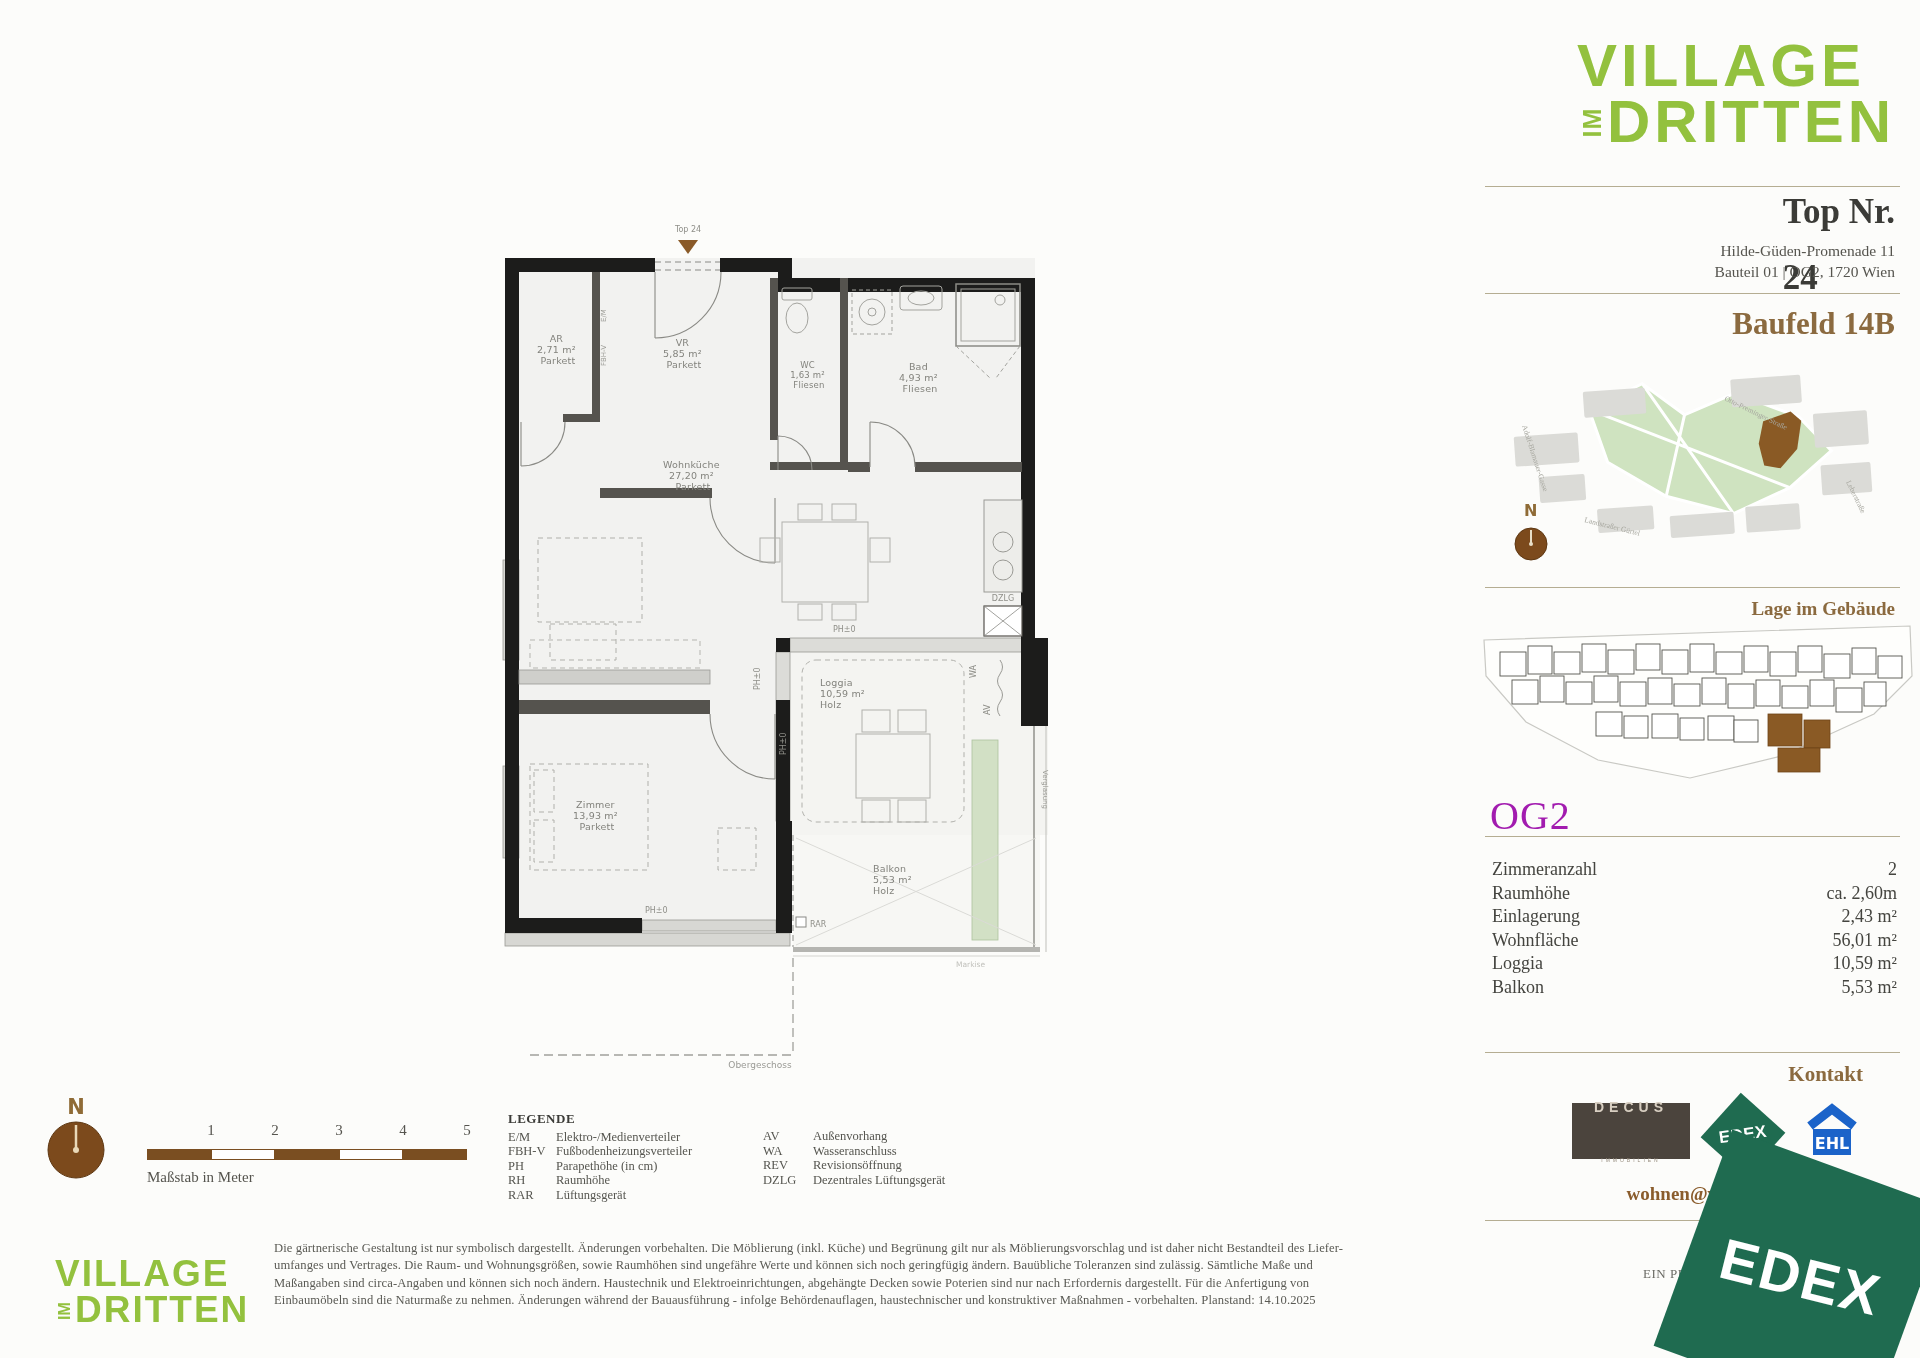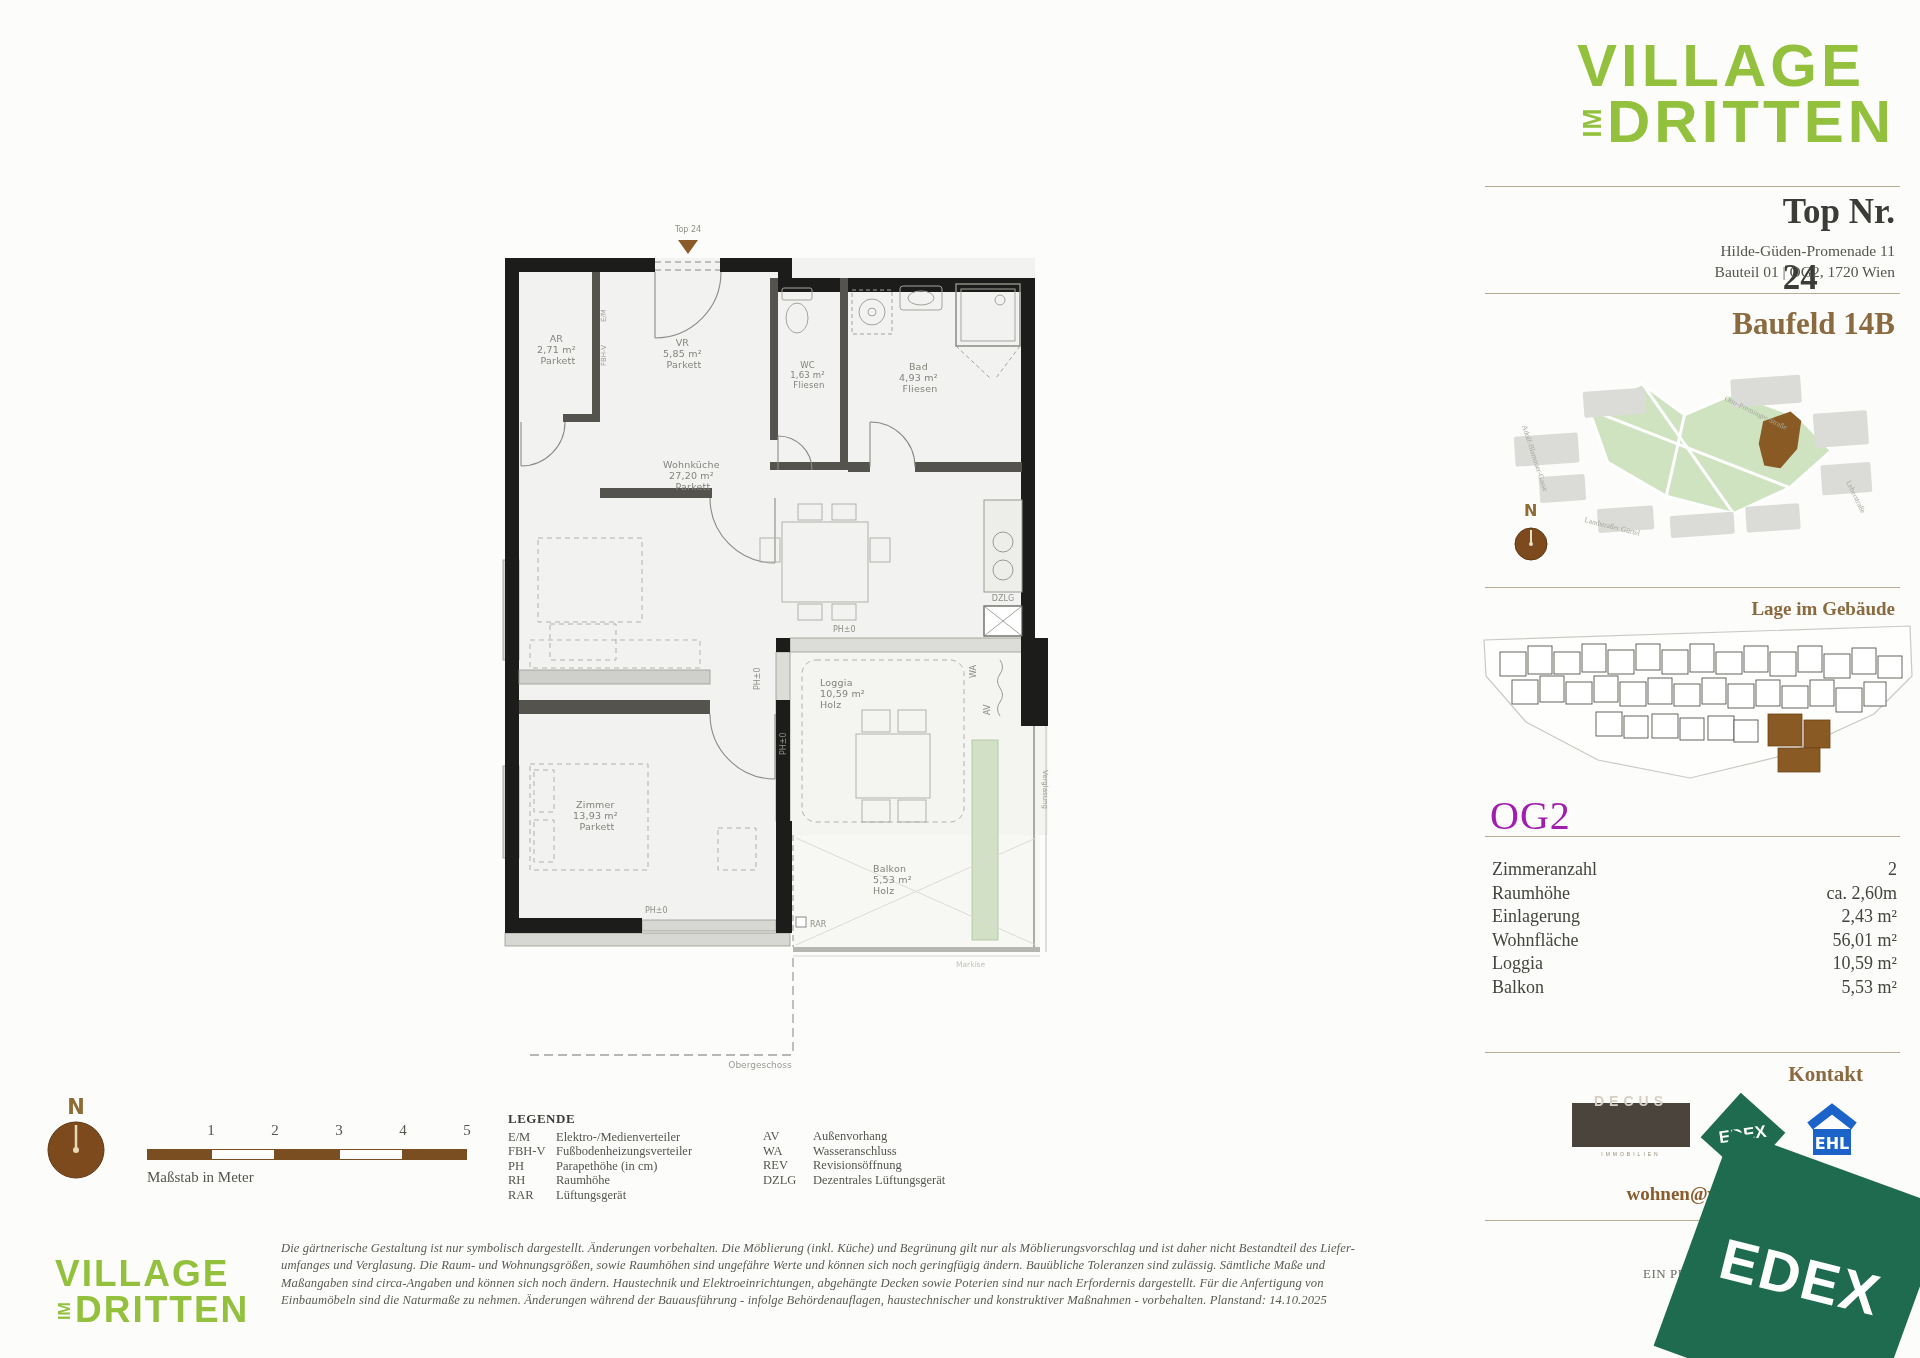--- a/index.html
+++ b/index.html
@@ -27,21 +27,21 @@
   .h-brown.big{font-size:31px;}
   .h-brown.sub{font-size:19px;}
   .og2{font-size:40px;color:#a21caf;letter-spacing:1px;}
   .facts{width:405px;font-size:18px;color:#44443f;}
   .facts .row{display:flex;justify-content:space-between;height:23.5px;line-height:23.5px;}
   .kontakt{font-size:21px;font-weight:bold;color:#8b6a3f;text-align:right;}
   .email{font-size:19px;font-weight:bold;color:#8a5c2c;text-align:right;}
   .projekt{font-size:13px;color:#6b6b65;letter-spacing:.5px;}
 
   
-  .decus{width:118px;height:44px;background:#4b443d;display:flex;flex-direction:column;align-items:center;justify-content:center;gap:39px;}
+  .decus{width:118px;height:56px;background:#4b443d;display:flex;flex-direction:column;align-items:center;justify-content:center;gap:39px;}
   .decus .t{font-family:"Liberation Sans",sans-serif;color:#d8cfc2;font-size:14px;letter-spacing:5px;font-weight:bold;}
   .decus .s{font-family:"Liberation Sans",sans-serif;color:#978d7f;font-size:5px;letter-spacing:3px;margin-top:3px;}
   .edex-sm{width:86px;height:86px;}
   .edex-sm .sq{position:absolute;left:13px;top:13px;width:60px;height:60px;background:#1f6b50;transform:rotate(42deg);}
   .edex-sm .tx{position:absolute;left:0;top:33px;width:86px;text-align:center;font-family:"Liberation Sans",sans-serif;
                font-weight:bold;color:#fff;font-size:17px;letter-spacing:.5px;transform:rotate(-8deg);}
   .edex-big{width:230px;height:230px;z-index:6;}
   .edex-big .sq{position:absolute;width:230px;height:230px;background:#1f6b50;transform:rotate(20deg);
                 display:flex;align-items:center;justify-content:center;}
   .edex-big .tx{font-family:"Liberation Sans",sans-serif;font-weight:bold;color:#fff;font-size:57px;letter-spacing:2px;transform:rotate(-6deg);}
@@ -492,23 +492,23 @@
             <td>Revisionsöffnung</td>
       </tr>
       <tr>
         <td class="a2">DZLG</td>
             <td>Dezentrales Lüftungsgerät</td>
       </tr>
     </tbody>
       </table>
   </div>
 
-  <div class="abs disc" style="left:281px;top:1240px;font-style:italic;">
+  <div class="abs disc" style="left:274px;top:1240px;">
     <div>Die gärtnerische Gestaltung ist nur symbolisch dargestellt. Änderungen vorbehalten. Die Möblierung (inkl. Küche) und Begrünung gilt nur als Möblierungsvorschlag und ist daher nicht Bestandteil des Liefer-</div>
-    <div>umfanges und Verglasung. Die Raum- und Wohnungsgrößen, sowie Raumhöhen sind ungefähre Werte und können sich noch geringfügig ändern. Bauübliche Toleranzen sind zulässig. Sämtliche Maße und</div>
+    <div>umfanges und Vertrages. Die Raum- und Wohnungsgrößen, sowie Raumhöhen sind ungefähre Werte und können sich noch geringfügig ändern. Bauübliche Toleranzen sind zulässig. Sämtliche Maße und</div>
     <div>Maßangaben sind circa-Angaben und können sich noch ändern. Haustechnik und Elektroeinrichtungen, abgehängte Decken sowie Poterien sind nur nach Erfordernis dargestellt. Für die Anfertigung von</div>
     <div>Einbaumöbeln sind die Naturmaße zu nehmen. Änderungen während der Bauausführung - infolge Behördenauflagen, haustechnischer und konstruktiver Maßnahmen - vorbehalten. Planstand: 14.10.2025</div>
   </div>
 
   <div class="abs logo logo-bottom" style="left:55px;top:1256px;">
     <div class="l1">VILLAGE</div>
     <div class="l2">
       <span class="im">IM</span>
       <span class="dr">DRITTEN</span>
     </div>

